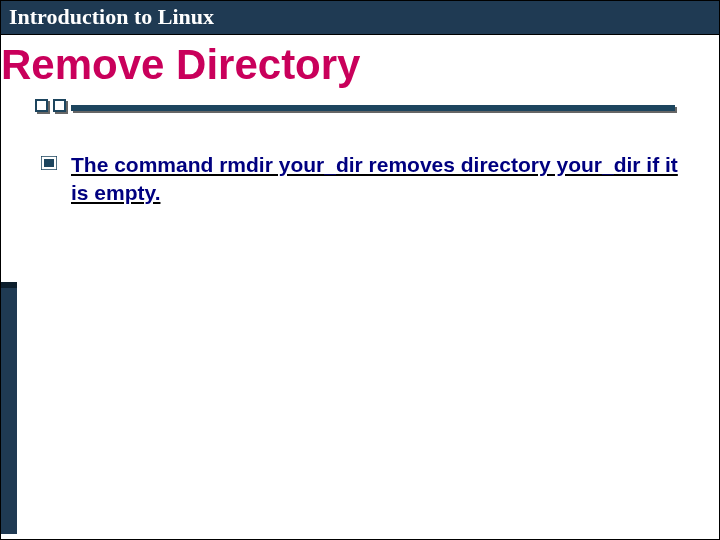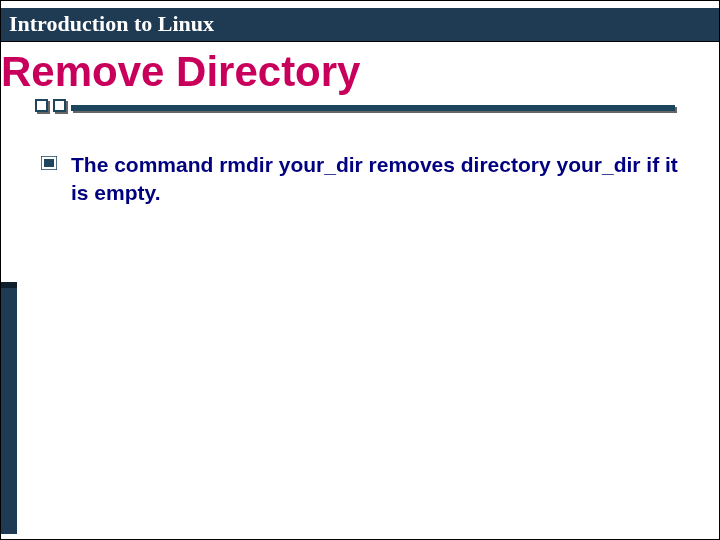--- a/index.html
+++ b/index.html
@@ -14,21 +14,20 @@
   }
 
   .header-bar {
     background: #1f3a53;
     color: #fff;
     font-family: "Times New Roman", Times, serif;
     font-weight: bold;
     font-size: 22px;
     padding: 3px 8px 4px 8px;
     border-bottom: 1px solid #000;
-    margin-top: 7px;
   }
 
   .title {
     color: #c9005b;
     font-family: Arial, Helvetica, sans-serif;
     font-weight: bold;
     font-size: 42px;
     margin-top: 6px;
   }
 
@@ -58,20 +57,21 @@
     box-shadow: 2px 2px 0 rgba(0,0,0,0.6);
   }
   .decor-box.b1 { left: 0; }
   .decor-box.b2 { left: 18px; }
 
   .body-area {
     position: absolute;
     top: 150px;
     left: 40px;
     right: 40px;
+    text-decoration: underline;
   }
 
   .bullet-row {
     display: flex;
     align-items: flex-start;
     gap: 14px;
   }
   .bullet-icon {
     flex: 0 0 auto;
     margin-top: 5px;

